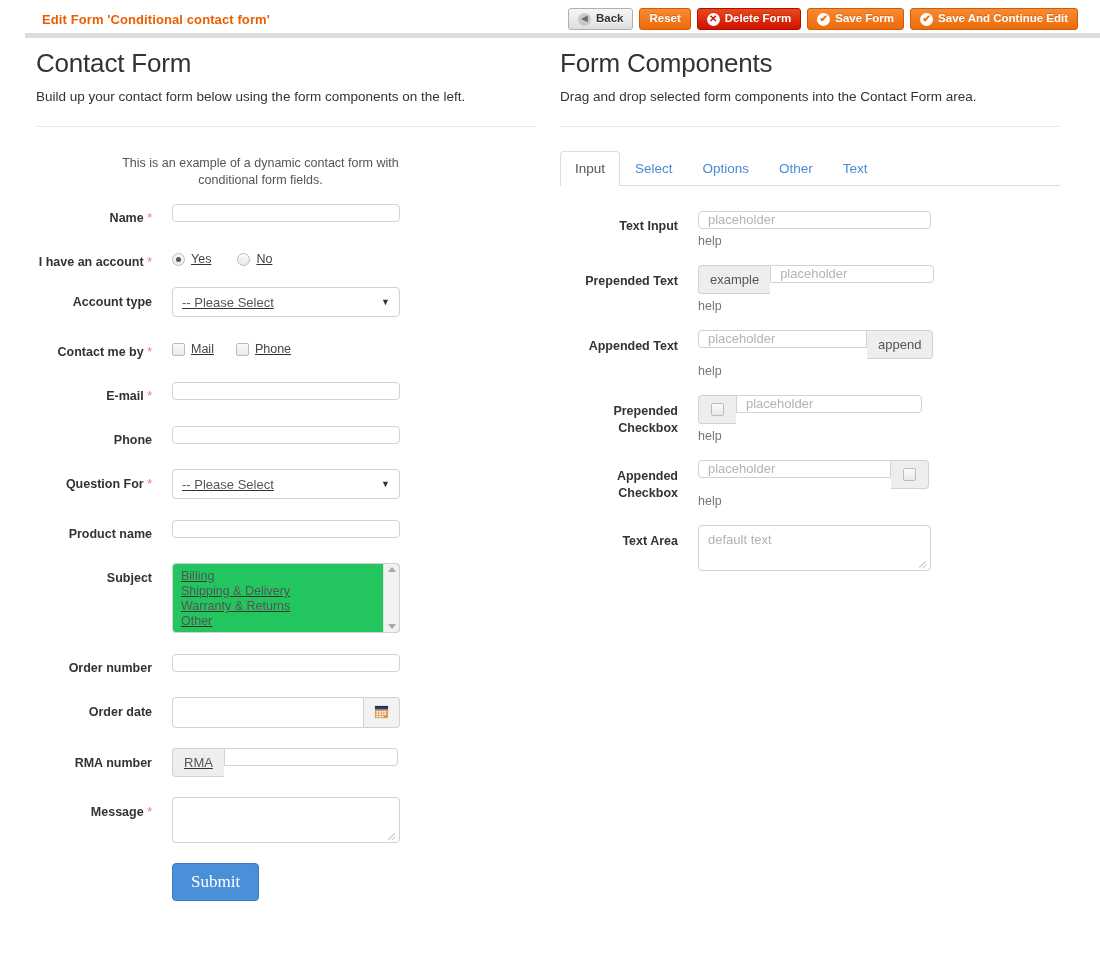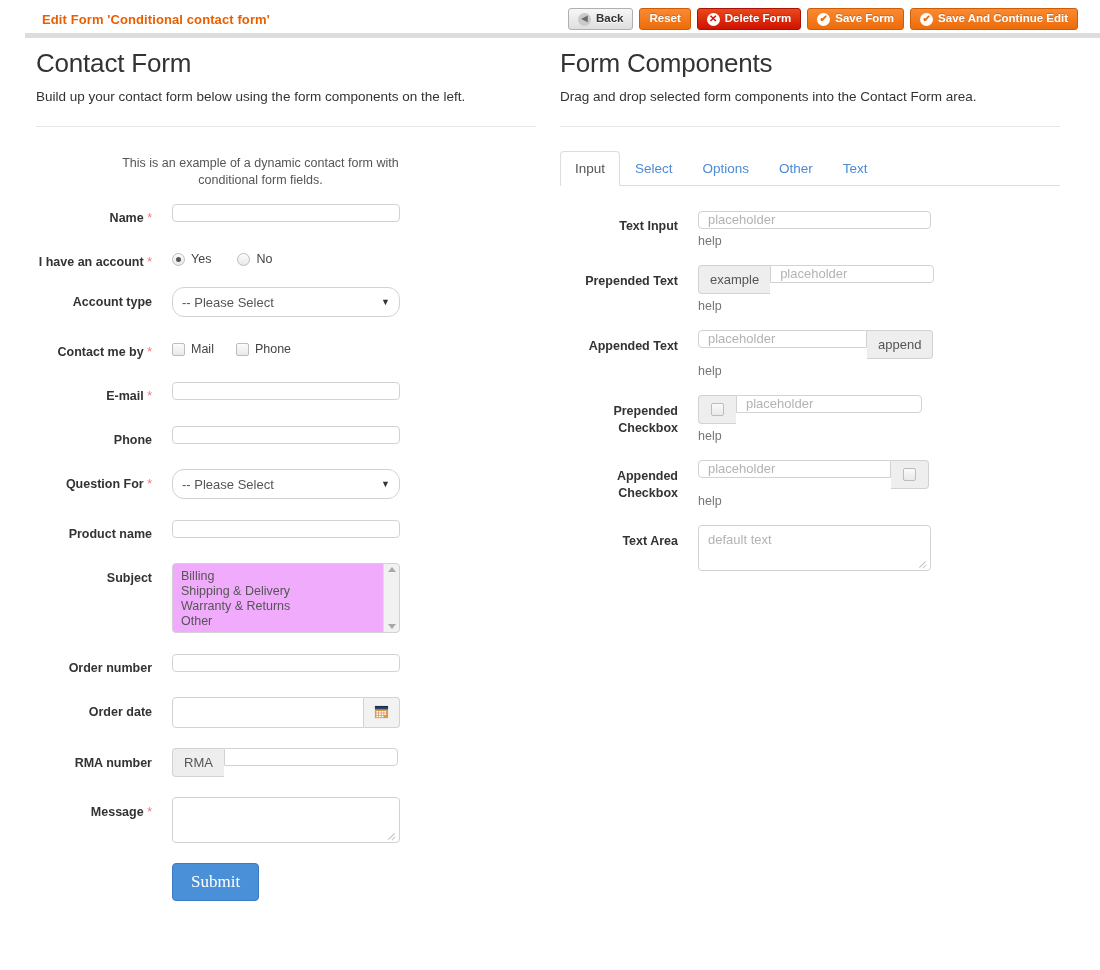--- a/index.html
+++ b/index.html
@@ -124,40 +124,40 @@
   .lbl {
     font-size: 12.5px;
     font-weight: bold;
     color: #333333;
     text-align: right;
     padding-top: 7px;
     flex: 0 0 auto;
     line-height: 17px;
   }
   .req { color: #f07878; font-weight: normal; }
-  .field { flex: 0 0 auto; }
+  .field { flex: 0 0 auto; text-decoration: underline; }
 
   
   .inp {
     height: 18px;
     border: 1px solid #d2d2d2;
     border-radius: 4px;
     background: #ffffff;
     font-size: 13px;
     color: #555555;
     padding: 0 9px;
     font-family: "Liberation Sans", sans-serif;
     outline: none;
   }
   .inp::placeholder { color: #b3b3b3; }
   .sel {
     height: 30px;
     width: 228px;
     border: 1px solid #d2d2d2;
-    border-radius: 12px;
+    border-radius: 4px;
     background: #ffffff;
     font-size: 13px;
     color: #555555;
     padding: 0 9px;
     position: relative;
     display: flex;
     align-items: center;
     cursor: pointer;
   }
   .sel .caret {
@@ -233,21 +233,21 @@
   .igroup.pre .addon { border-right: none; border-radius: 4px 0 0 4px; }
   .igroup.pre .inp  { border-radius: 0 4px 4px 0; }
   .igroup.app .addon { border-left: none; border-radius: 0 4px 4px 0; }
   .igroup.app .inp   { border-radius: 4px 0 0 4px; }
 
   
   .listbox {
     width: 228px; height: 70px;
     border: 1px solid #d2d2d2;
     border-radius: 4px;
-    background: #f0abfc;
+    background: #22c55e;
     position: relative;
     overflow: hidden;
   }
   .listbox ul { list-style: none; margin: 0; padding: 5px 0 0 0; }
   .listbox li {
     font-size: 12.5px;
     color: #555555;
     padding: 0 8px;
     line-height: 15px;
     cursor: pointer;

